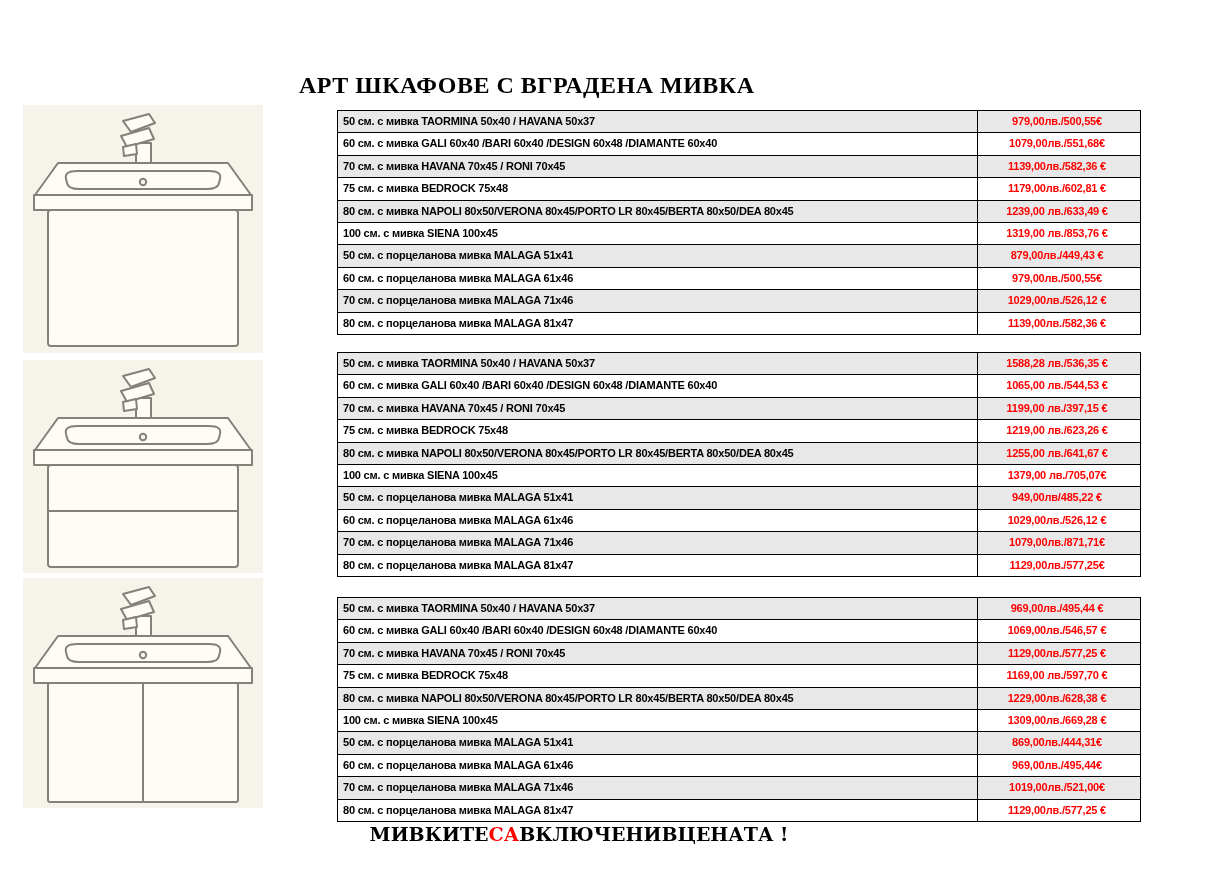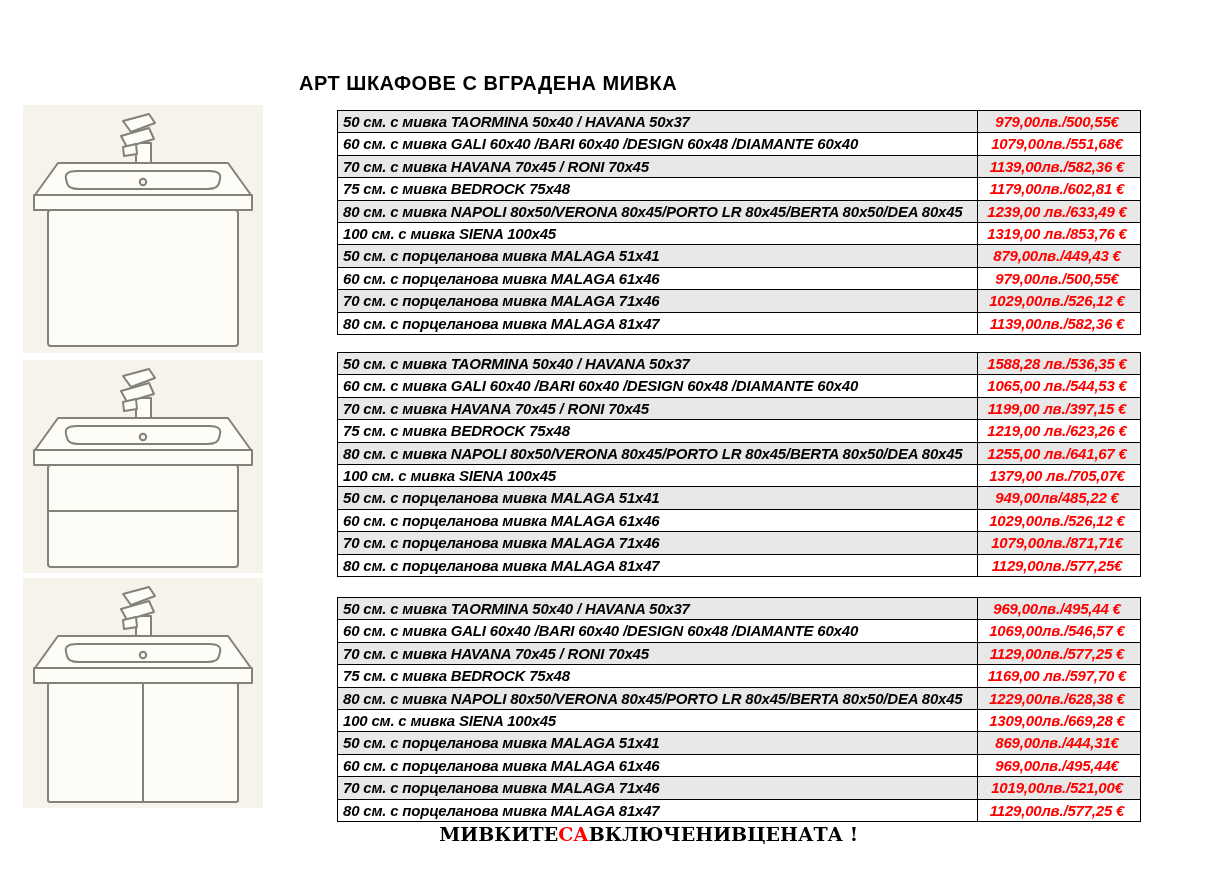--- a/index.html
+++ b/index.html
@@ -9,44 +9,44 @@
     --line:#82827a;
     --border:#000000;
   }
   html,body{margin:0;padding:0;}
   body{
     width:1205px;height:887px;position:relative;background:#ffffff;
     font-family:"Liberation Sans",sans-serif;overflow:hidden;
   }
   .page-title{
     position:absolute;left:299px;top:72px;margin:0;
-    font-family:Liberation Sans, sans-serif;font-weight:bold;font-size:20px;
+    font-family:Liberation Serif, serif;font-weight:bold;font-size:24px;
     letter-spacing:0.5px;color:#000;white-space:nowrap;
   }
   .images{position:absolute;left:23px;top:105px;width:240px;}
   .vanity{margin:0;padding:0;}
   .vanity svg{display:block;}
   .v1{margin-bottom:7px;}
   .v2{margin-bottom:5px;}
   .pricetable{position:absolute;left:337px;width:792px;}
   .t1{top:110px}.t2{top:352px}.t3{top:597px}
   table{border-collapse:collapse;width:100%;table-layout:fixed;}
   td{
     border:1px solid var(--border);
     height:21.4px;line-height:21.4px;
-    font-weight:bold;font-size:15px;letter-spacing:-0.2px;
-    padding:0;white-space:nowrap;overflow:hidden;font-style:italic;
+    font-weight:bold;font-size:11px;letter-spacing:-0.2px;
+    padding:0;white-space:nowrap;overflow:hidden;
   }
   td.lbl{width:634px;padding-left:5px;color:#000;}
   td.prc{width:158px;text-align:center;padding-right:4px;color:var(--red);}
   tr:nth-child(odd) td{background:var(--shade);}
   tr:nth-child(even) td{background:#ffffff;}
   .footer{
     position:absolute;left:300px;top:823px;width:558px;
-    display:flex;justify-content:flex-end;align-items:baseline;
+    display:flex;justify-content:center;align-items:baseline;
     font-family:"DejaVu Serif",serif;font-weight:bold;font-size:19px;color:#000;
     white-space:nowrap;
   }
   .footer .red{color:var(--red);}
 </style>
 </head>
 <body>
 
 <h1 class="page-title">АРТ ШКАФОВЕ С ВГРАДЕНА МИВКА</h1>
 

